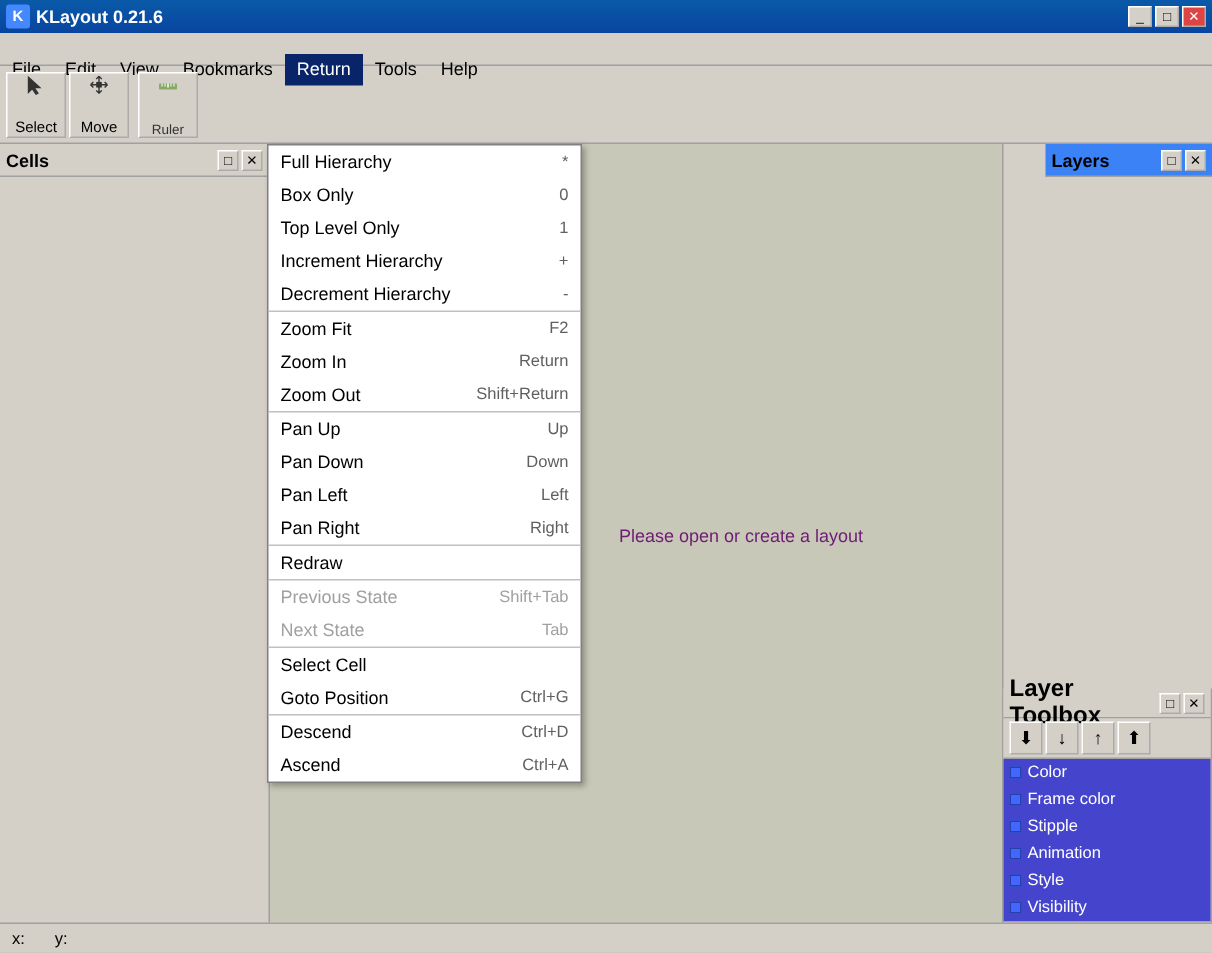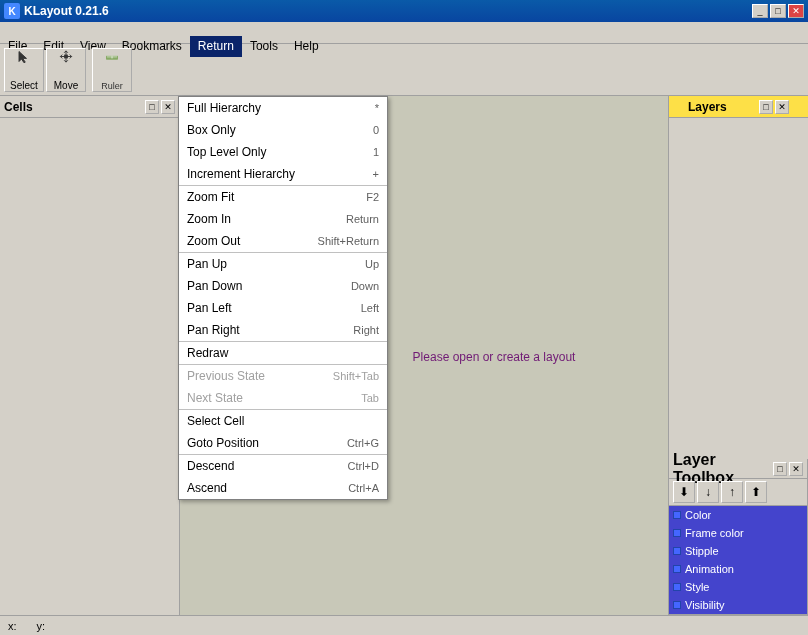--- a/index.html
+++ b/index.html
@@ -353,21 +353,21 @@
         <div class="panel-btn">✕</div>
       </div>
     </div>
     <div style="flex:1;"></div>
   </div>
 
   <div id="center-area">
     <span id="center-text">Please open or create a layout</span>
 
     <div id="layers-panel" style="position:absolute;top:0;right:0;width:140px;background:#d4d0c8;border-left:1px solid #a0a0a0;height:100%;">
-      <div id="layers-header" style="background:#fde047;border-bottom:1px solid #a0a0a0;padding:2px 19px;display:flex;align-items:center;justify-content:space-between;height:22px;">
+      <div id="layers-header" style="background:#3b82f6;border-bottom:1px solid #a0a0a0;padding:2px 4px;display:flex;align-items:center;justify-content:space-between;height:22px;margin-left:28px;">
         <span id="layers-title">Layers</span>
         <div class="panel-controls">
           <div class="panel-btn">□</div>
           <div class="panel-btn">✕</div>
         </div>
       </div>
     </div>
   </div>
 </div>
 
@@ -429,20 +429,24 @@
       <span class="shortcut">0</span>
     </div>
     <div class="dropdown-item">
       <span>Top Level Only</span>
       <span class="shortcut">1</span>
     </div>
     <div class="dropdown-item">
       <span>Increment Hierarchy</span>
       <span class="shortcut">+</span>
     </div>
+    <div class="dropdown-item">
+      <span>Decrement Hierarchy</span>
+      <span class="shortcut">-</span>
+    </div>
   </div>
 
   <div class="menu-section">
     <div class="dropdown-item">
       <span>Zoom Fit</span>
       <span class="shortcut">F2</span>
     </div>
     <div class="dropdown-item">
       <span>Zoom In</span>
       <span class="shortcut">Return</span>

